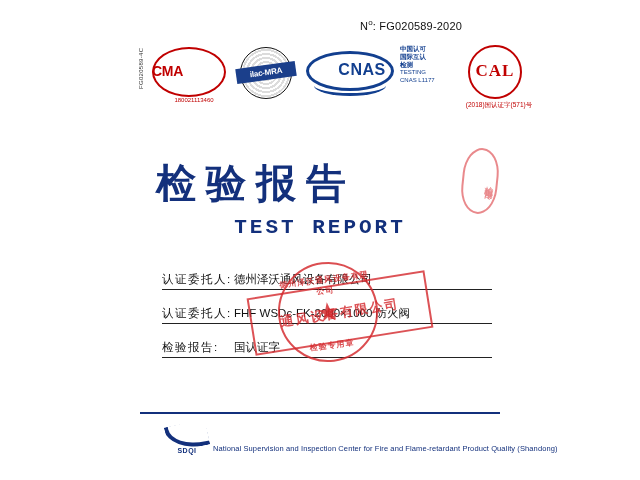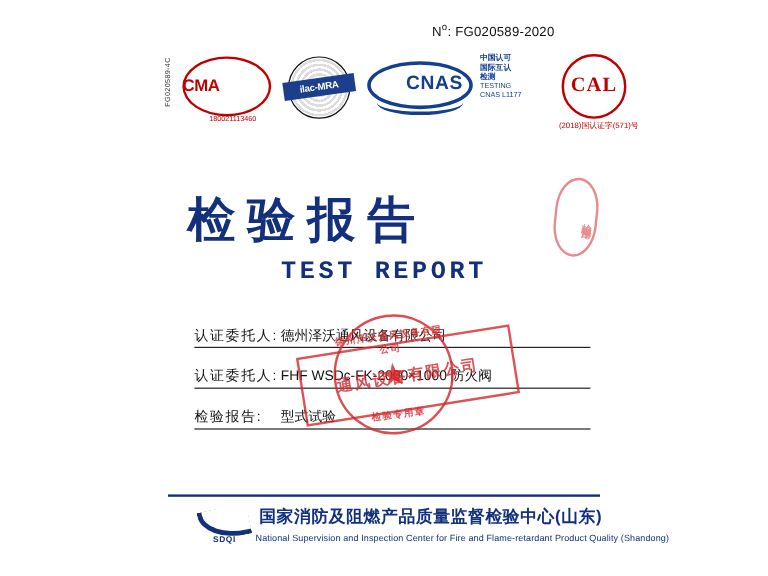--- a/index.html
+++ b/index.html
@@ -485,38 +485,37 @@
     </div>
 
     <div class="field-row">
       <span class="field-label">认证委托人:</span>
       <span class="field-value">FHF WSDc-FK-2000×1000 防火阀</span>
       <span class="field-rule"></span>
     </div>
 
     <div class="field-row">
       <span class="field-label">检验报告:</span>
-      <span class="field-value">型式试验</span>
+      <span class="field-value">国认证字</span>
       <span class="field-rule"></span>
     </div>
   </div>
 
   <div class="stamp-rect">通风设备有限公司</div>
 
   <div class="stamp-round">
     <div class="stamp-arc-top">德州泽沃通风设备有限公司</div>
     <div class="star">★</div>
     <div class="stamp-arc-bottom">检验专用章</div>
   </div>
 
   <div class="stamp-side">检验报告专用</div>
 
   <div class="footer-rule"></div>
   <div class="footer">
     <div class="sdqi-mark">
       <div class="sdqi-swoosh"></div>
       <div class="sdqi-label">SDQI</div>
     </div>
-    <div class="footer-cn">国家消防及阻燃产品质量监督检验中心(山东)</div>
     <div class="footer-en">National Supervision and Inspection Center for Fire and Flame-retardant Product Quality (Shandong)</div>
   </div>
 
 </div>
 
 </body></html>

